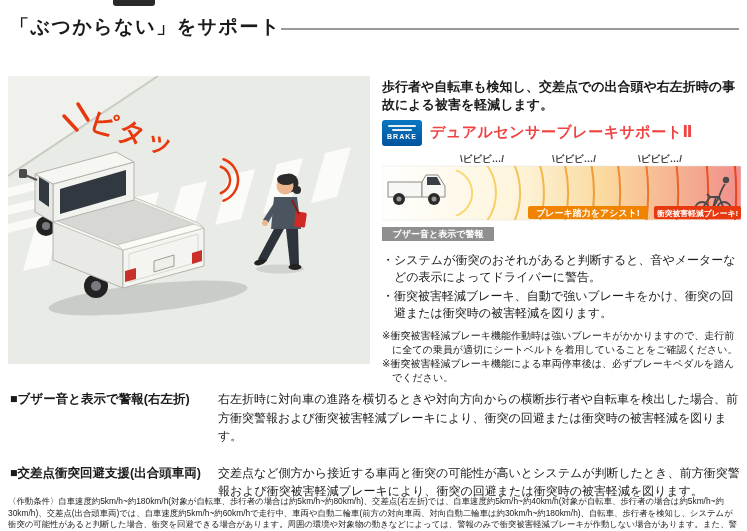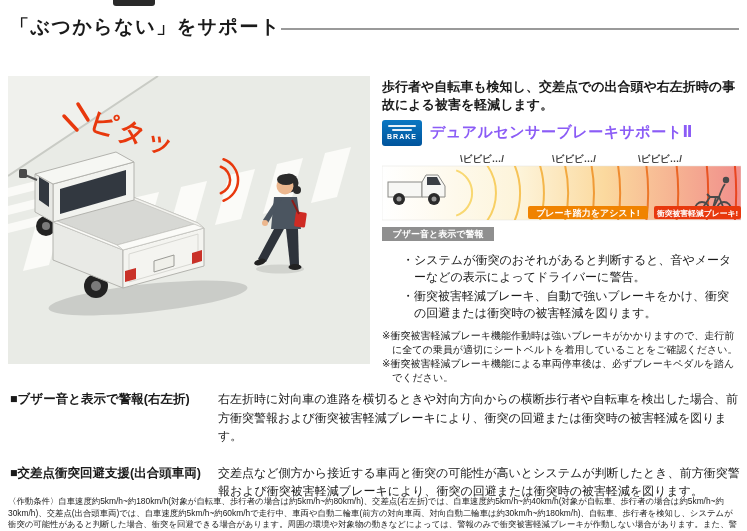--- a/index.html
+++ b/index.html
@@ -16,25 +16,25 @@
   .illustration{position:absolute;left:8px;top:76px;}
 
   .right-col{position:absolute;left:382px;top:78px;width:359px;}
   .lead{font-size:13px;font-weight:bold;line-height:1.38;}
   .system-row{display:flex;align-items:center;gap:8px;margin-top:6px;height:26px;}
   .logo-badge{width:40px;height:26px;background:linear-gradient(#0a77c2,#00549c);border-radius:3px;
     display:flex;flex-direction:column;align-items:center;justify-content:center;gap:2px;flex:none;}
   .logo-bar{width:28px;height:2px;background:#ffffff;opacity:.9;border-radius:1px;}
   .logo-bar.short{width:20px;}
   .logo-text{color:#ffffff;font-size:7px;font-weight:bold;letter-spacing:1px;line-height:1;}
-  .system-name{color:#8b5cf6;font-size:15px;font-weight:bold;letter-spacing:.5px;}
+  .system-name{color:#ef4444;font-size:15px;font-weight:bold;letter-spacing:.5px;}
 
   .diagram{display:block;margin-top:6px;}
 
-  .bullets{margin-top:8px;font-size:12px;line-height:1.45;margin-left:20px;}
+  .bullets{margin-top:8px;font-size:12px;line-height:1.45;}
   .bullet{margin:0 0 1px 0;padding-left:1em;text-indent:-1em;}
 
   .notes{margin-top:7px;font-size:10px;line-height:1.4;color:#222;}
   .note{margin:0;padding-left:1em;text-indent:-1em;}
 
   .features{position:absolute;left:10px;top:390px;width:731px;}
   .feature-row{display:flex;margin-bottom:18px;}
   .feature-heading{width:208px;flex:none;font-size:12.5px;font-weight:bold;padding-top:1px;}
   .feature-body{flex:1;font-size:12px;line-height:1.55;}
 

